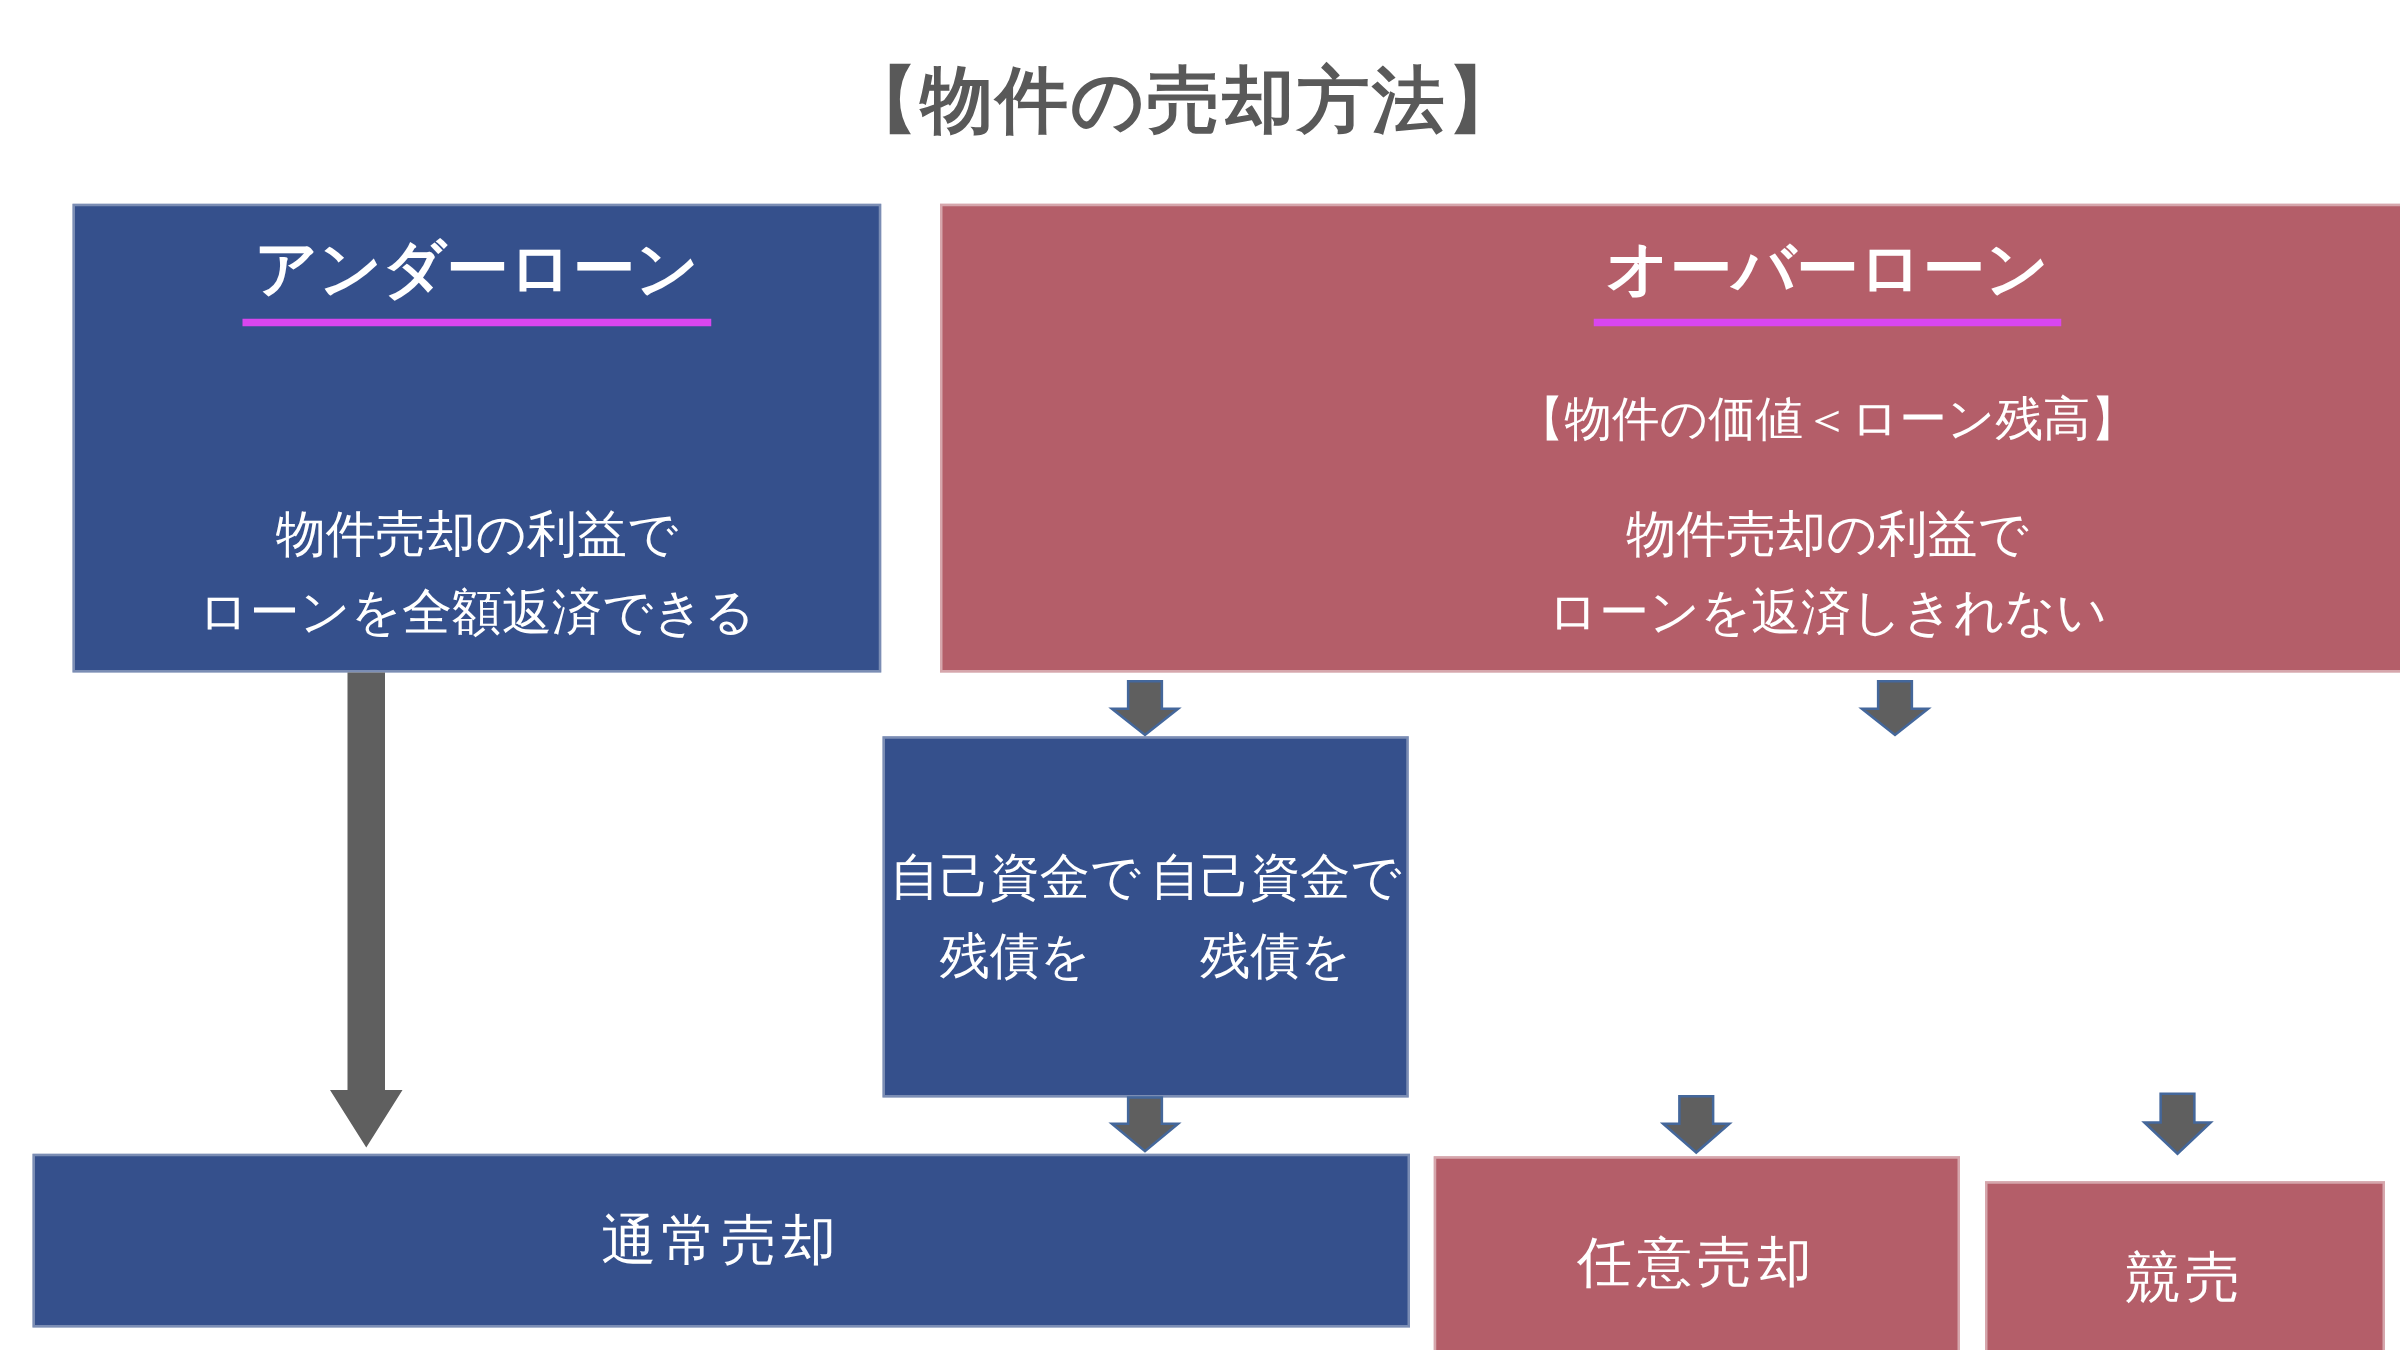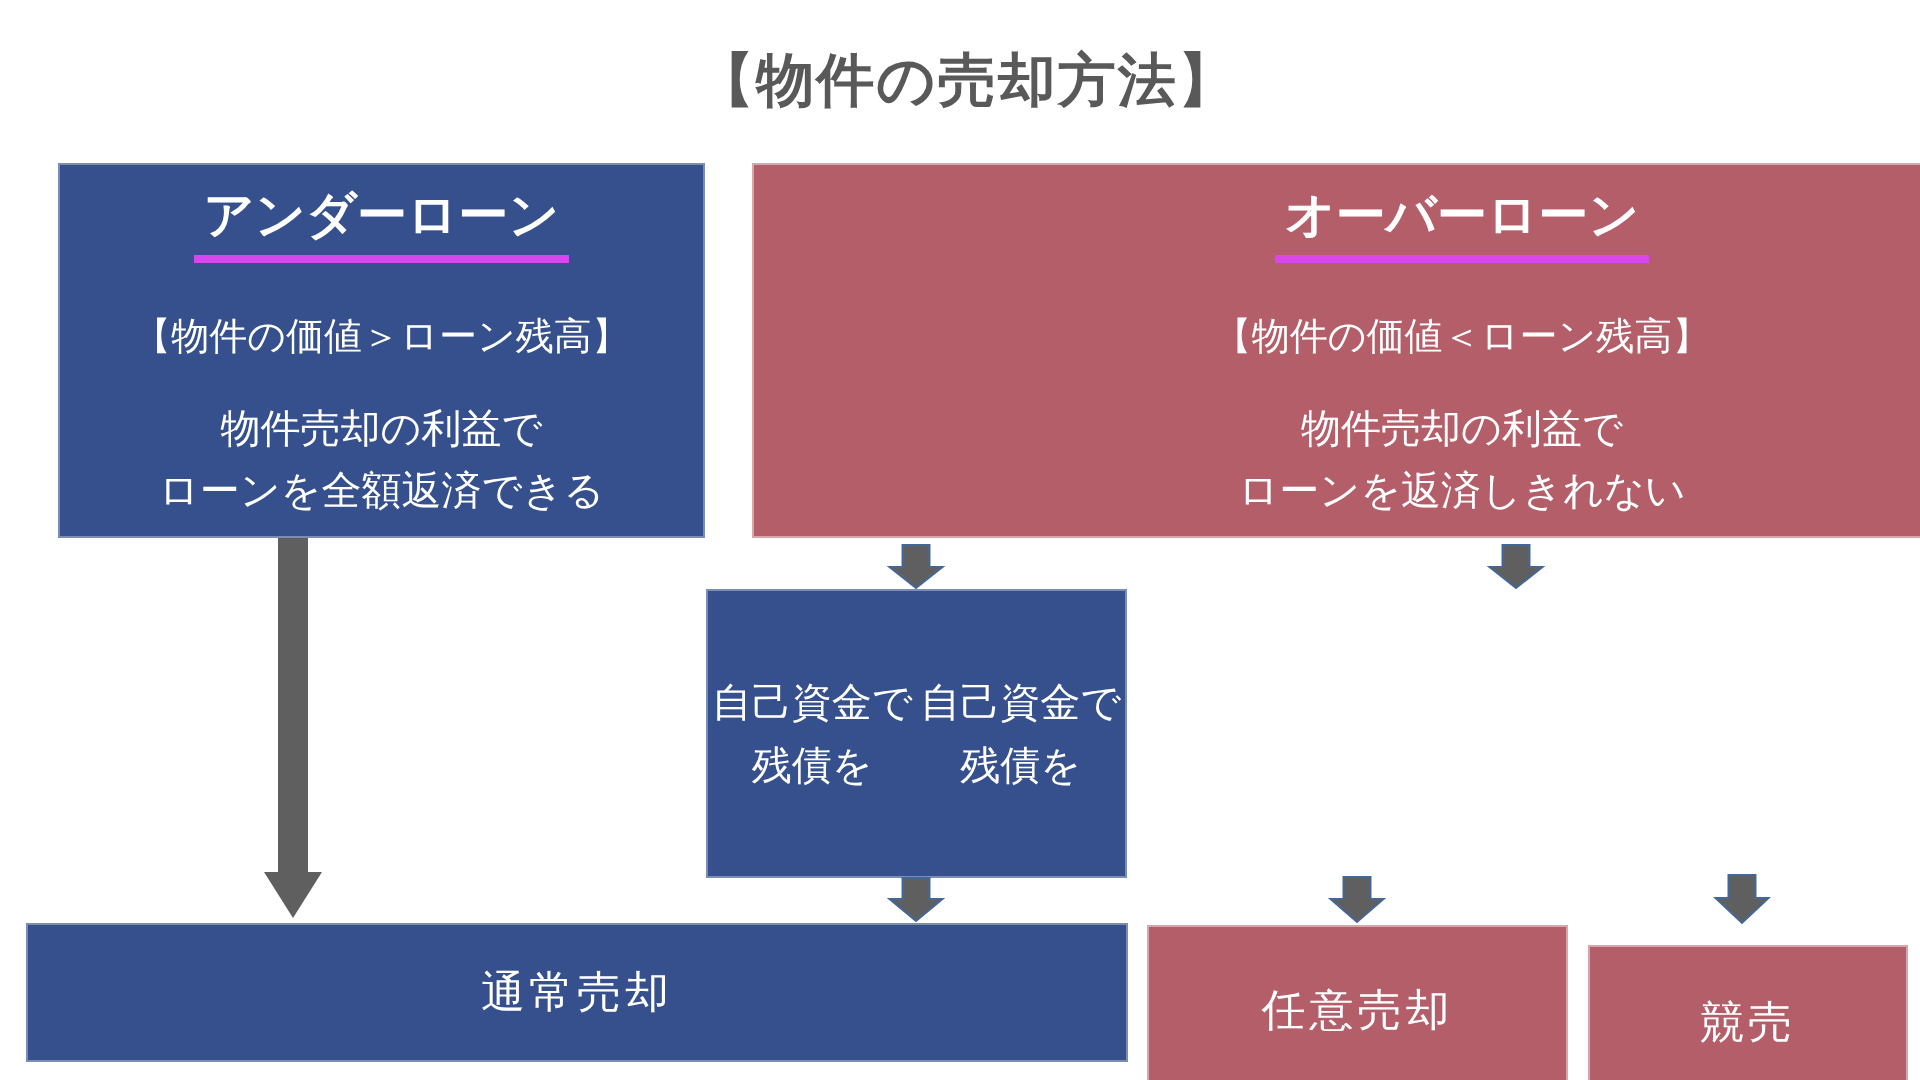--- a/index.html
+++ b/index.html
@@ -10,35 +10,35 @@
     --c-title:#595959;
   }
   *{margin:0;padding:0;box-sizing:border-box;}
   html,body{background:#ffffff;}
   body{font-family:"Liberation Sans","DejaVu Sans",sans-serif;}
   .stage{
     position:relative;width:1920px;height:1080px;background:#ffffff;overflow:hidden;
   }
   .page-title{
     position:absolute;left:0;top:42px;width:1894px;text-align:center;
-    font-size:58px;font-weight:bold;color:var(--c-title);letter-spacing:2px;margin-left:20px;
+    font-size:58px;font-weight:bold;color:var(--c-title);letter-spacing:2px;
   }
   .box{position:absolute;color:#ffffff;}
   .box.blue{background:var(--c-blue);border:2px solid rgba(255,255,255,0.35);}
   .box.red{background:var(--c-red);border:2px solid rgba(255,255,255,0.45);}
 
   
   .box-under{left:58px;top:163px;width:647px;height:375px;}
   .box-over{left:752px;top:163px;width:1420px;height:375px;padding-left:17px;}
   .top-box .heading{
     position:absolute;left:0;top:20px;width:100%;text-align:center;
     font-size:50px;font-weight:bold;line-height:60px;
   }
   .top-box .heading span{
-    display:inline-block;border-bottom:8px solid #d946ef;padding:0 10px 10px 10px;
+    display:inline-block;border-bottom:6px solid #d946ef;padding:0 10px 10px 10px;
   }
   .top-box .condition{
     position:absolute;left:0;top:146px;width:100%;text-align:center;
     font-size:38px;line-height:50px;
   }
   .top-box .desc{
     position:absolute;left:0;top:232px;width:100%;text-align:center;
     font-size:40px;line-height:62px;
   }
 
@@ -61,21 +61,20 @@
 <body>
 
 <div class="stage">
 
   <div class="page-title">【物件の売却方法】</div>
 
   <div class="box blue top-box box-under">
     <div class="heading">
       <span>アンダーローン</span>
     </div>
-    <div class="condition">【物件の価値＞ローン残高】</div>
     <div class="desc">
       <div>物件売却の利益で</div>
       <div>ローンを全額返済できる</div>
     </div>
   </div>
 
   <div class="box red top-box box-over">
     <div class="heading">
       <span>オーバーローン</span>
     </div>

